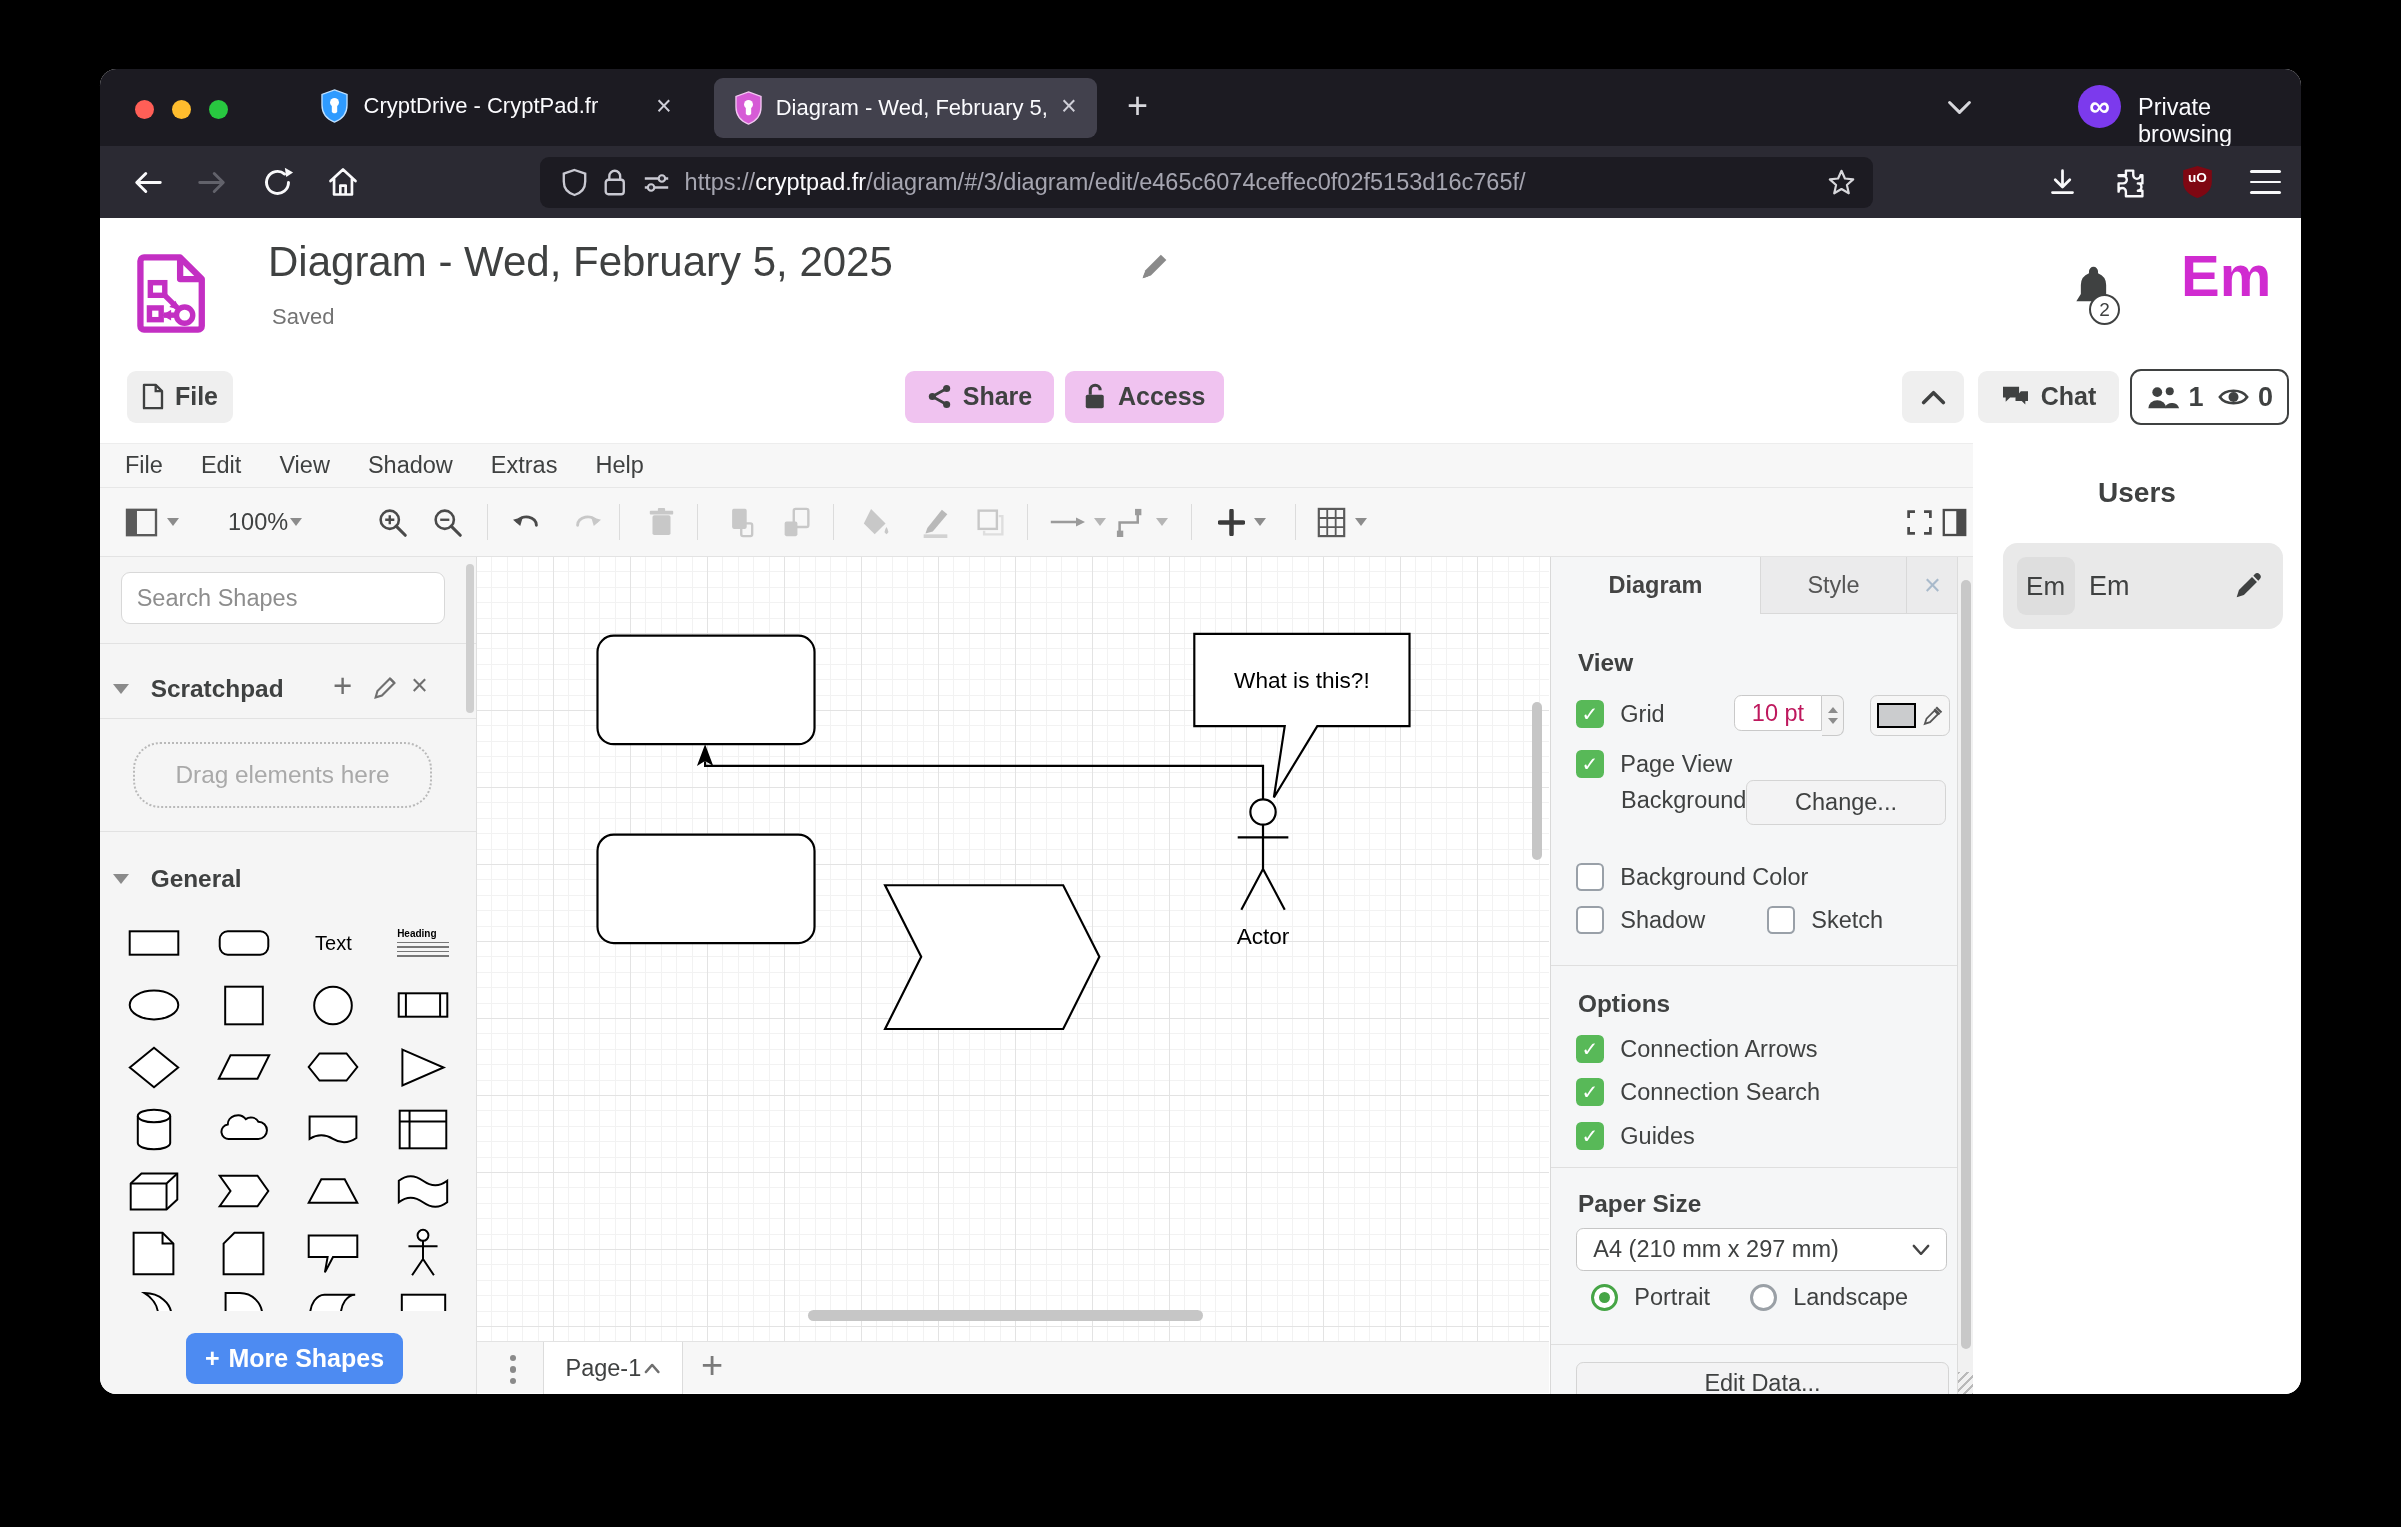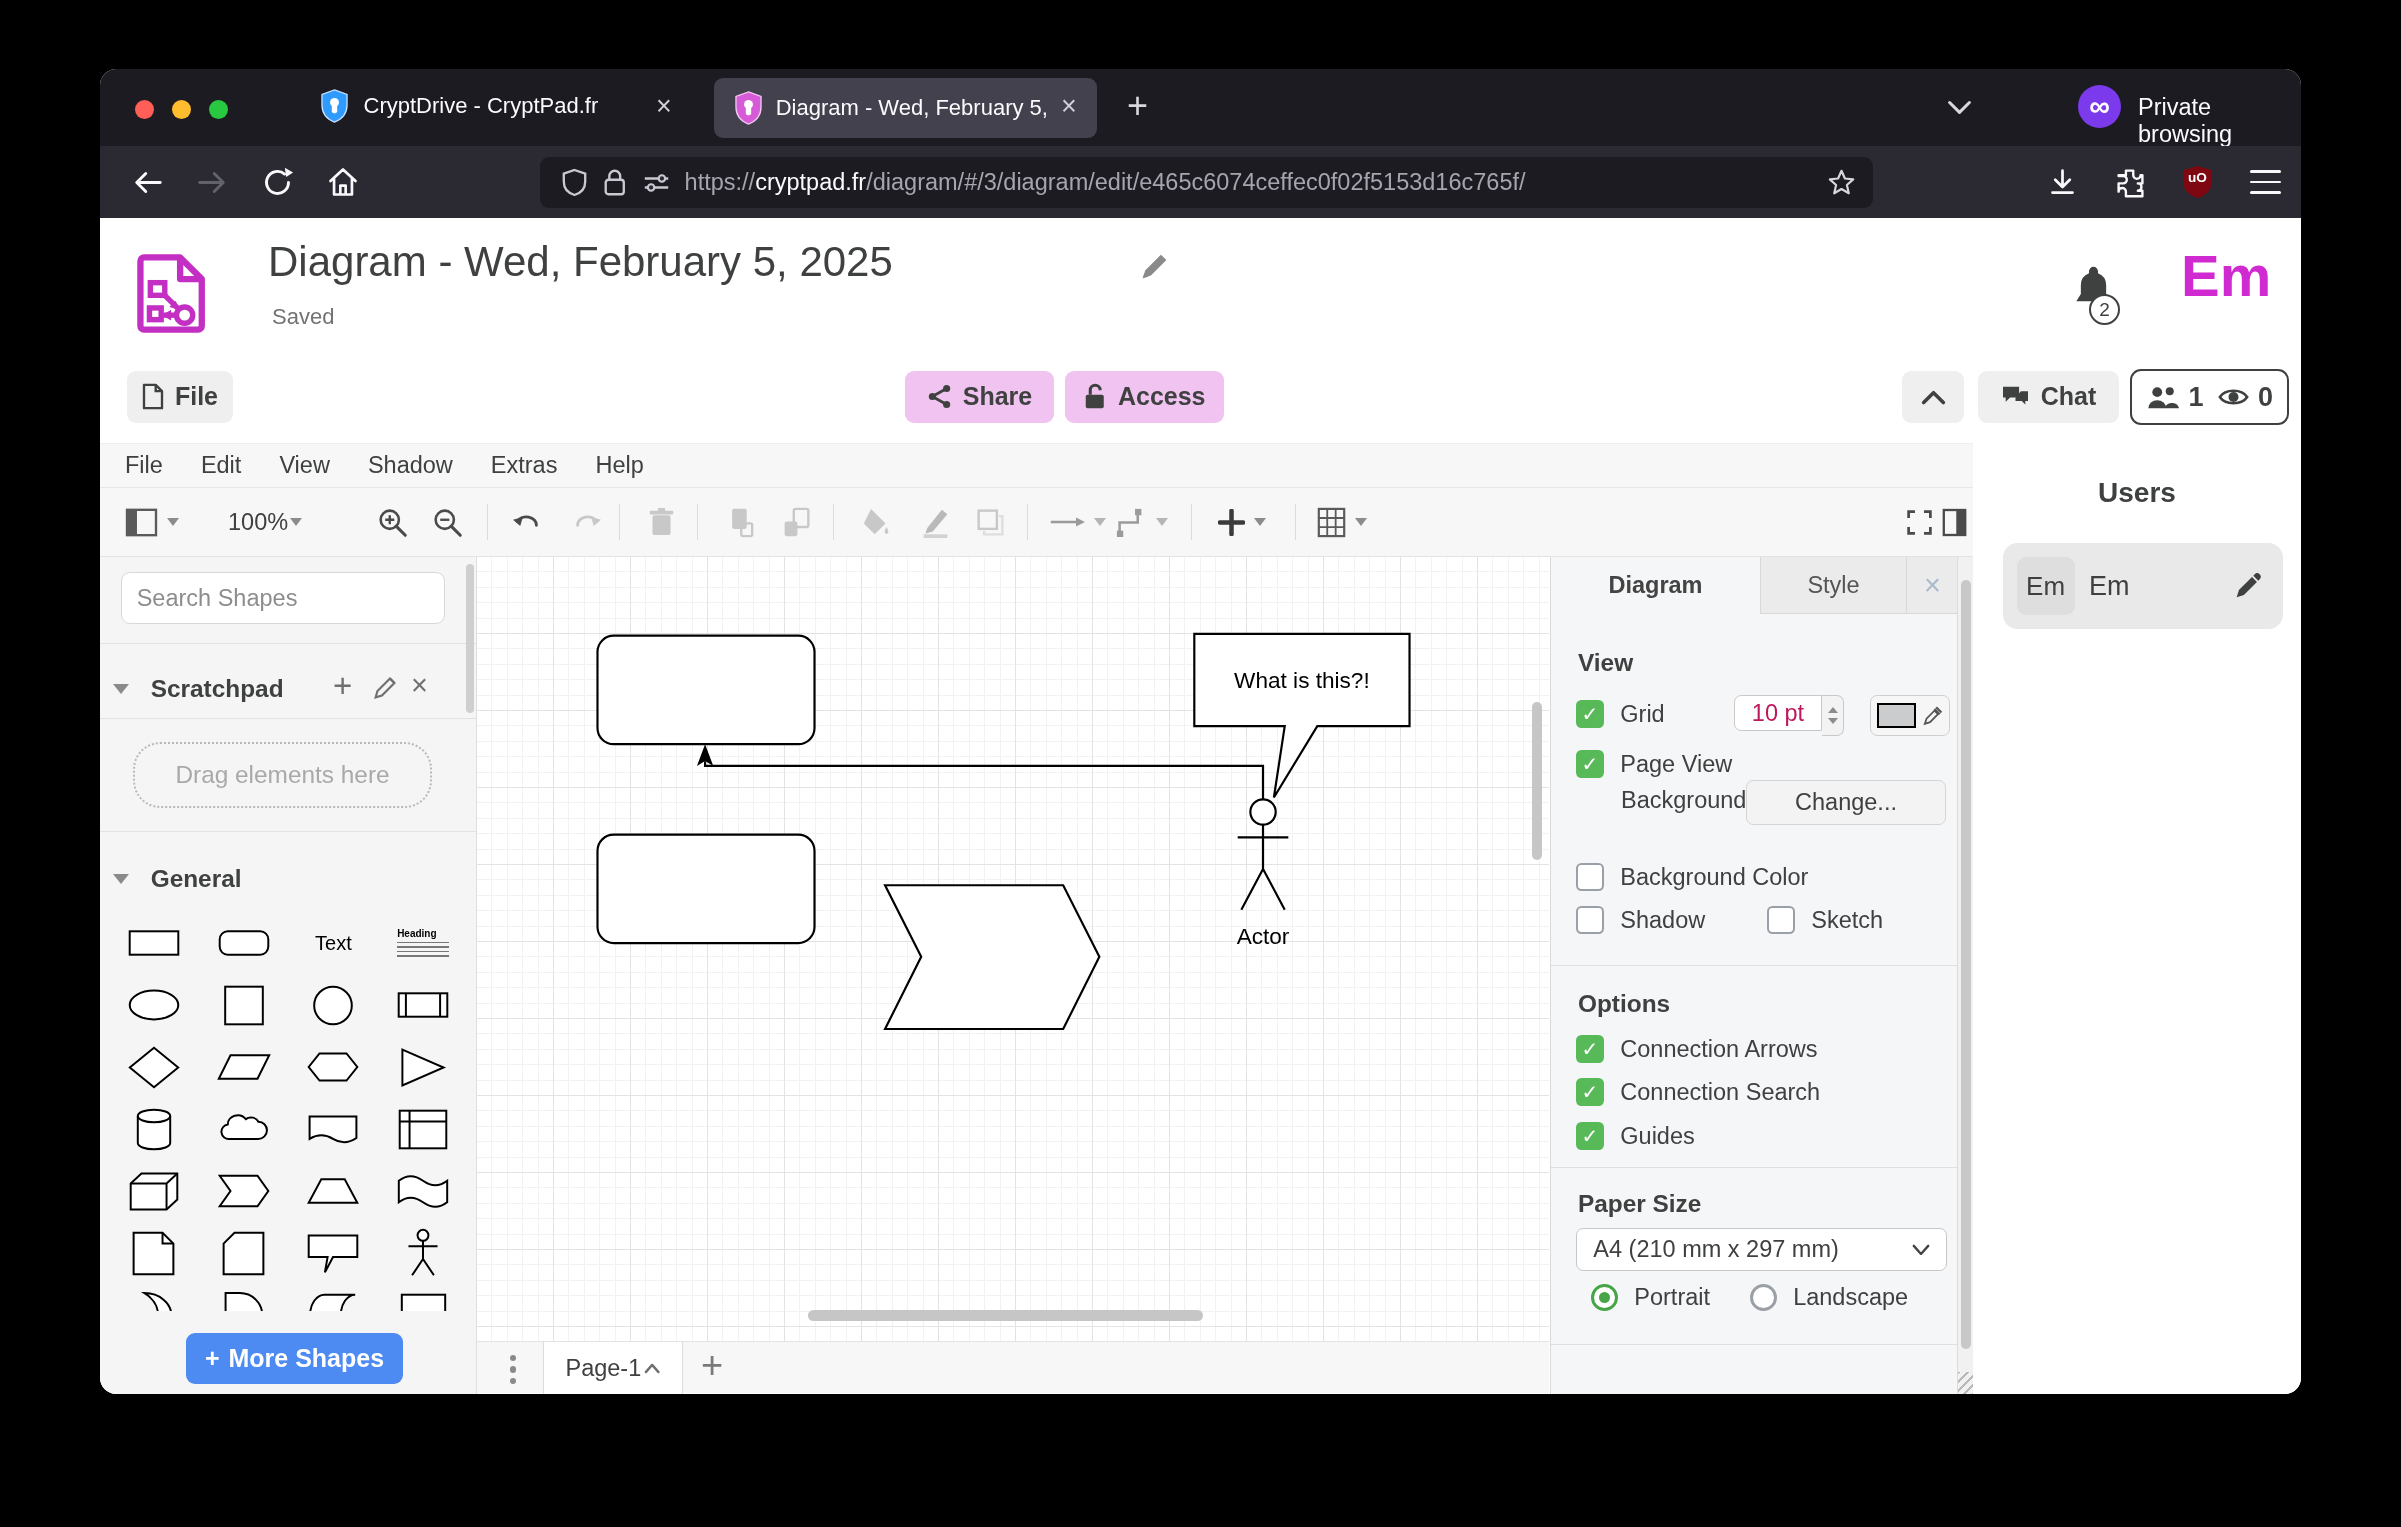--- a/index.html
+++ b/index.html
@@ -767,20 +767,21 @@
       <span class="radio sel">
             <i></i>
           </span>
       <span class="fp-label">Portrait</span>
       <span style="width:7.2px;"></span>
       <span class="radio un"></span>
       <span class="fp-label">Landscape</span>
     </div>
 
     <div class="fp-div" style="top:787px;"></div>
+    <div class="fp-btn" style="left:25px;top:805px;width:373px;height:43px;">Edit Data...</div>
 
   </div>
 
   <div class="fp-scroll">
     <div class="sb" style="left:2.7px;top:22.6px;width:10px;height:769px;background:#c8c8c8;"></div>
   </div>
   <div class="grip"></div>
 
   <div class="userspanel">
     <div class="abs" style="left:0;top:34px;width:100%;text-align:center;font-size:28px;font-weight:700;color:#3f4141;">Users</div>

